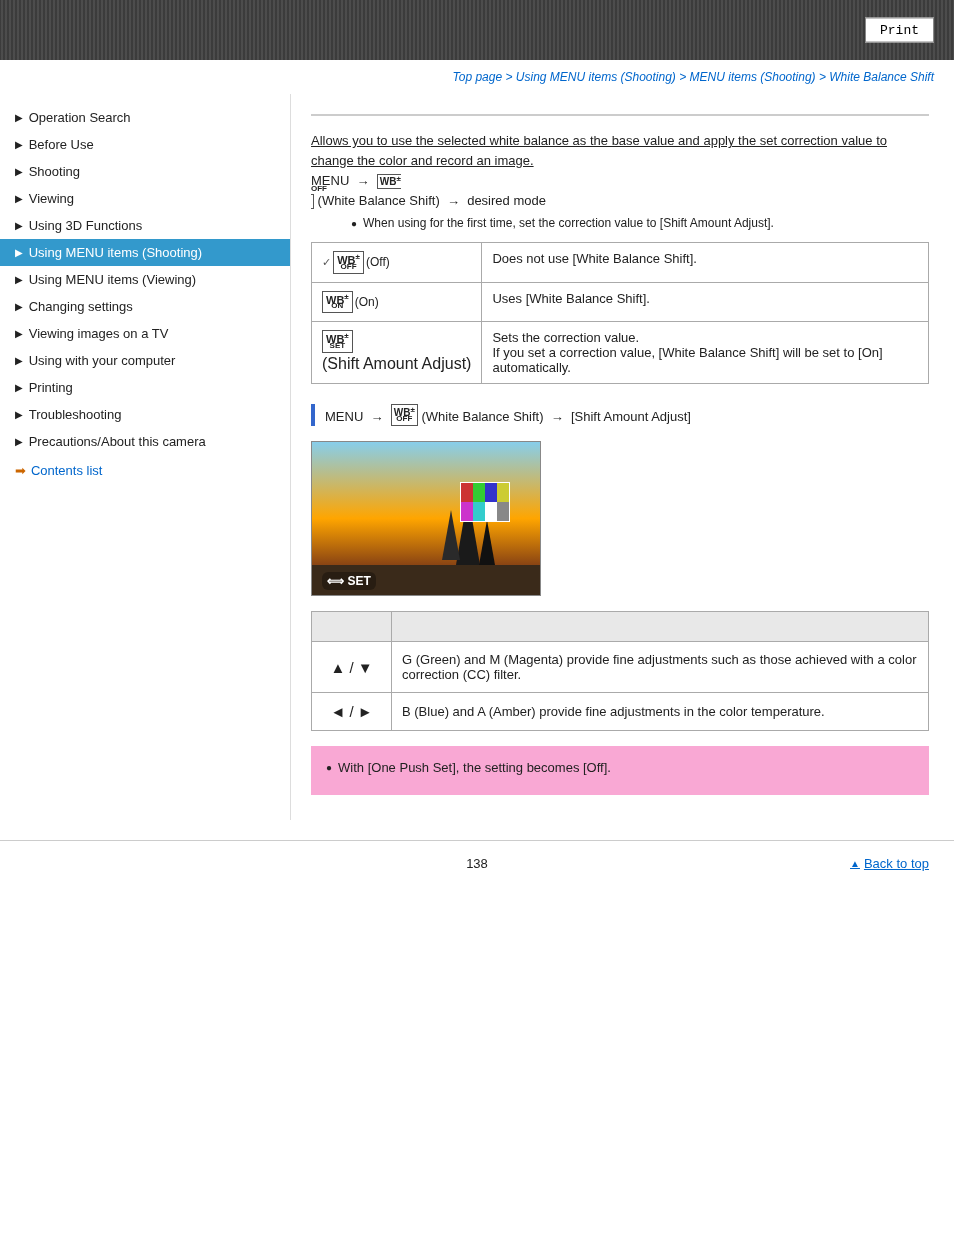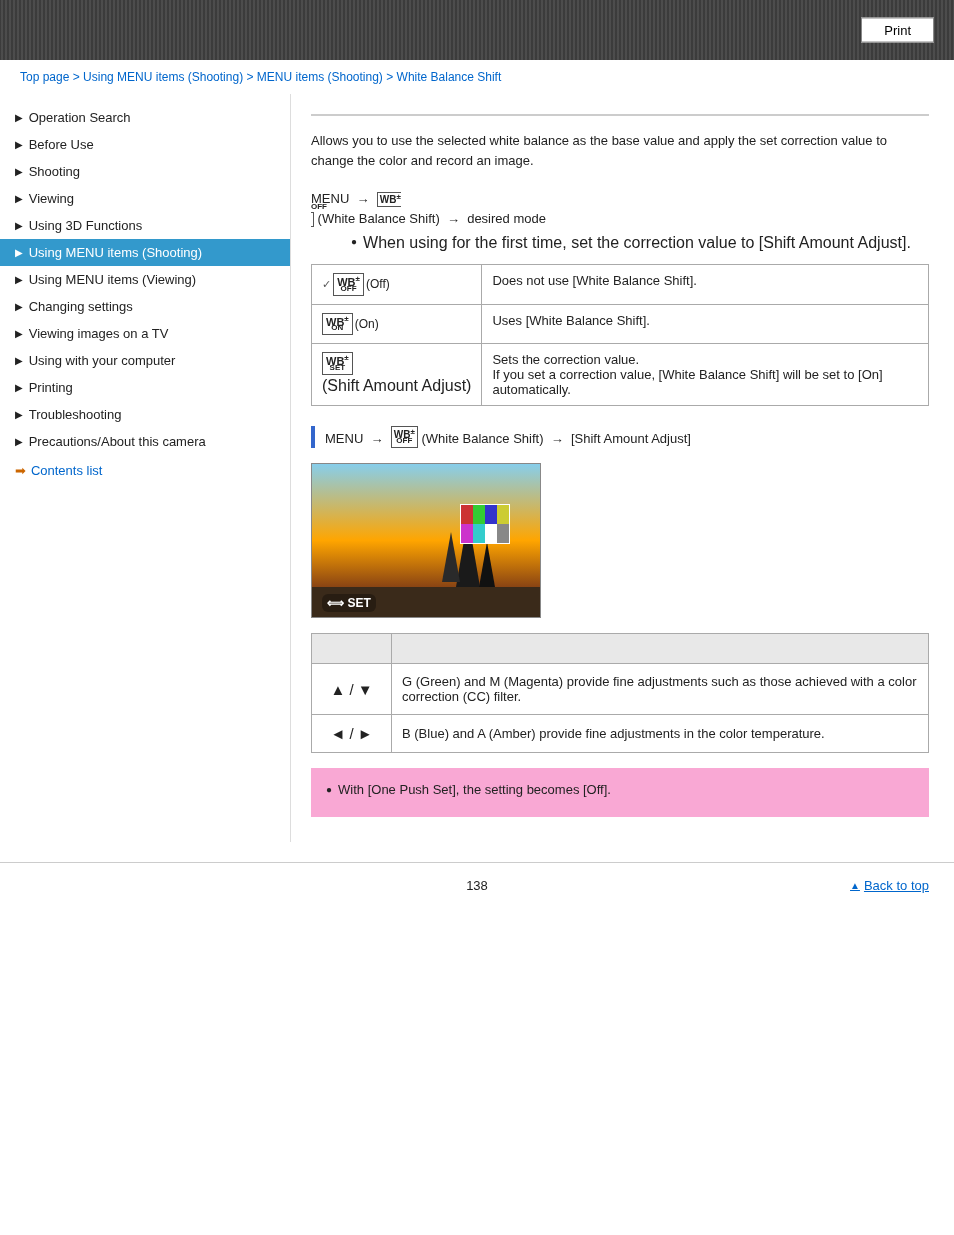--- a/index.html
+++ b/index.html
@@ -11,31 +11,33 @@
       height: 60px;
       position: relative;
     }
     .print-btn {
       position: absolute;
       right: 20px;
       top: 50%;
       transform: translateY(-50%);
       background: #fff;
       border: 1px solid #888;
-      padding: 4px 22px;
+      padding: 4px 14px;
       font-size: 13px;
       cursor: pointer;
+      font-family: Liberation Mono, monospace;
     }
 
     
     .breadcrumb {
-      text-align: left;
+      text-align: right;
       padding: 10px 20px;
       font-size: 12px;
       color: #0066cc;
+      font-style: italic;
     }
     .breadcrumb a { color: #0066cc; text-decoration: none; }
     .breadcrumb span { color: #0066cc; }
 
     
     .main-layout {
       display: flex;
       padding: 0;
     }
 
@@ -84,36 +86,37 @@
 
     
     .page-title-line {
       border-bottom: 2px solid #ccc;
       margin-bottom: 15px;
       padding-bottom: 5px;
     }
 
     
     .desc-text {
-      margin-bottom: 21px;
+      margin-bottom: 3px;
       font-size: 13px;
       line-height: 1.5;
+      text-decoration: underline;
     }
 
     
     .menu-path {
       margin-bottom: 8px;
       font-size: 13px;
     }
 
     
     .bullet-item {
       margin-left: 20px;
       margin-bottom: 1px;
-      font-size: 16px;
+      font-size: 12px;
       list-style: none;
       display: flex;
     }
     .bullet-item::before {
       content: "●";
       margin-right: 6px;
       font-size: 10px;
       margin-top: 2px;
     }
 

